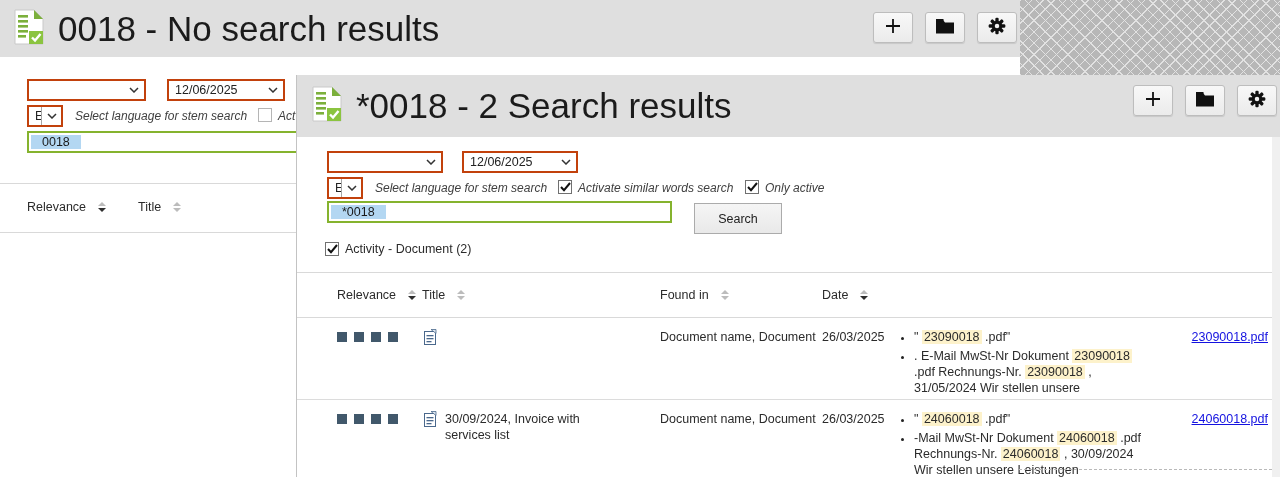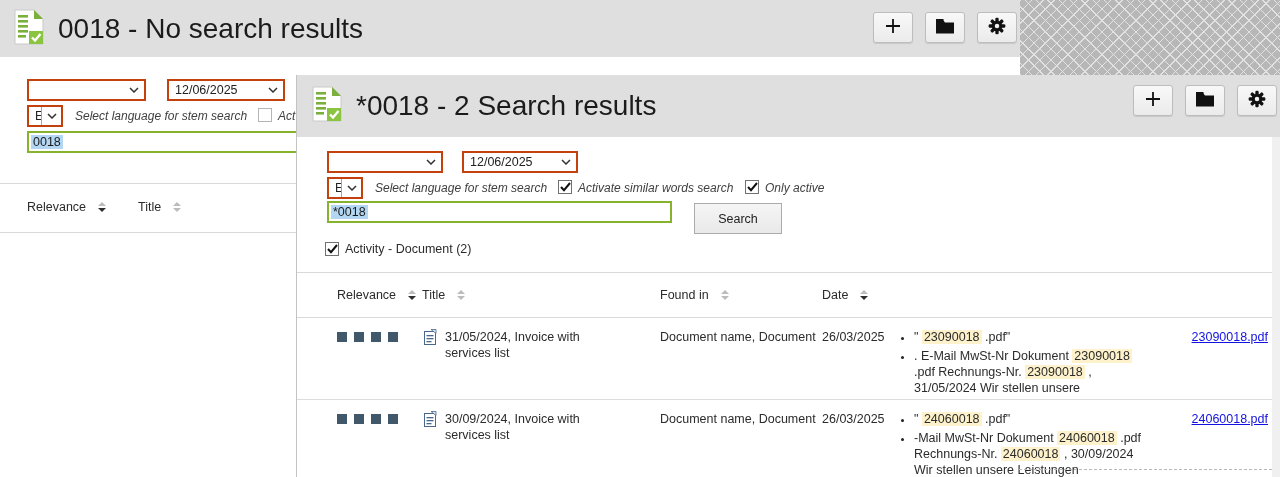--- a/index.html
+++ b/index.html
@@ -1,34 +1,34 @@
 <!DOCTYPE html>
 <html><head>
 <meta charset="utf-8">
 <style>
   * { margin:0; padding:0; box-sizing:border-box; }
   body { font-family:"Liberation Sans", sans-serif; background:#fff; }
   .canvas { position:relative; width:1280px; height:477px; background:#fff; overflow:hidden; color:#2b2b2b; }
 
   
   .titlebar { position:absolute; background:#dfdfdf; display:flex; align-items:center; }
-  .win-title { font-size:28px; color:#1b1b1b; white-space:nowrap;text-align:center; }
+  .win-title { font-size:35px; color:#1b1b1b; white-space:nowrap;text-align:center; }
   .doc-icon { flex:0 0 auto; }
   .tool-btn { position:absolute; width:40px; height:31px; background:linear-gradient(#f8f8f8,#ebebeb);
               border:1px solid #bdbdbd; border-radius:3px; display:flex; align-items:center; justify-content:center;
               box-shadow:0 1px 1px rgba(0,0,0,.10); cursor:pointer; }
   .dd { position:absolute; height:22px; background:#fff; border:2px solid #c2410c; display:flex; align-items:center; font-size:12.5px; color:#222; }
   .dd .val { flex:1; padding:0 6px; white-space:nowrap; overflow:hidden; }
   .dd .chev { width:20px; display:flex; align-items:center; justify-content:center; }
   .dd.sep .chev { border-left:1px solid #a6a6a6; height:100%; }
   .lbl { position:absolute; font-size:12px; color:#404040; white-space:nowrap;font-style:italic; }
   .cb { position:absolute; width:14px; height:14px; background:#fff; border:1px solid #707070; display:flex; align-items:center; justify-content:center; }
   .cb.light { border-color:#b5b5b5; }
   .search-input { position:absolute; height:22px; border:2px solid #85b32e; background:#fff; font-size:12.5px; display:flex; align-items:center; padding:0 2px; }
-  .sel { background:#b3d7f2; padding:0 2px; color:#1a1a1a; }
+  .sel { background:#b3d7f2; padding:0 11px; color:#1a1a1a; }
   .btn { position:absolute; background:linear-gradient(#f5f5f5,#e9e9e9); border:1px solid #ababab; font-size:12.5px; color:#222; display:flex; align-items:center; justify-content:center; cursor:pointer; }
   .sort { display:inline-flex; flex-direction:column; gap:2px; align-items:center; }
   .sort i { display:block; width:0; height:0; border-left:4px solid transparent; border-right:4px solid transparent; }
   .sort .up { border-bottom:4px solid #bcbcbc; }
   .sort .down { border-top:4px solid #bcbcbc; }
   .sort.desc .down { border-top-color:#2f2f2f; }
   .hdiv { position:absolute; border-top:1px solid #d9d9d9; }
 
   
   .bg-win { position:absolute; left:0; top:0; width:1020px; height:477px; background:#fff; }
@@ -311,21 +311,20 @@
         <div class="title-cell">
           <span>
             <svg width="17" height="17" viewBox="0 0 17 17">
               <rect x="2.5" y="2.5" width="11" height="13" fill="#ffffff" stroke="#4a688c" stroke-width="1"></rect>
               <path d="M9 0.5 l5 0 l0 4 z" fill="#dfe7f0" stroke="#4a688c" stroke-width="0.8"></path>
               <rect x="4.5" y="6" width="7" height="1.3" fill="#4a688c"></rect>
               <rect x="4.5" y="9" width="7" height="1.3" fill="#4a688c"></rect>
               <rect x="4.5" y="12" width="5" height="1.3" fill="#4a688c"></rect>
             </svg>
           </span>
-          <span class="txt">31/05/2024, Invoice with services list</span>
         </div>
         <div class="found-cell">Document name, Document</div>
         <div class="date-cell">26/03/2025</div>
         <div class="snip-cell">
           <ul>
               <li><span>" </span><span class="hl">23090018</span><span> .pdf"</span></li>
               <li><span>. E-Mail MwSt-Nr Dokument </span><span class="hl">23090018</span><span> .pdf Rechnungs-Nr. </span><span class="hl">23090018</span><span> , 31/05/2024 Wir stellen unsere</span></li>
             </ul>
         </div>
         <div class="link-cell">

